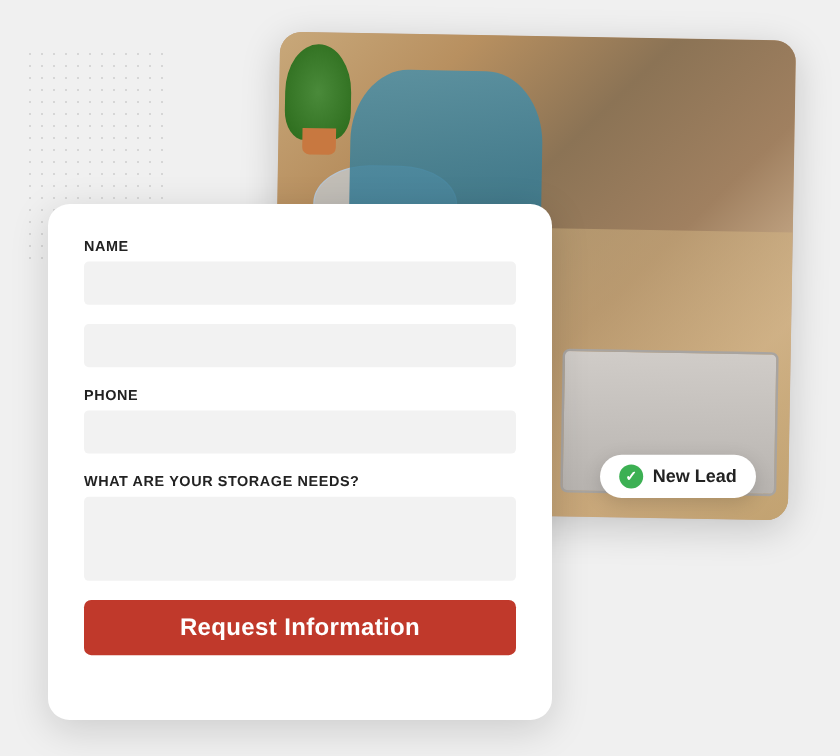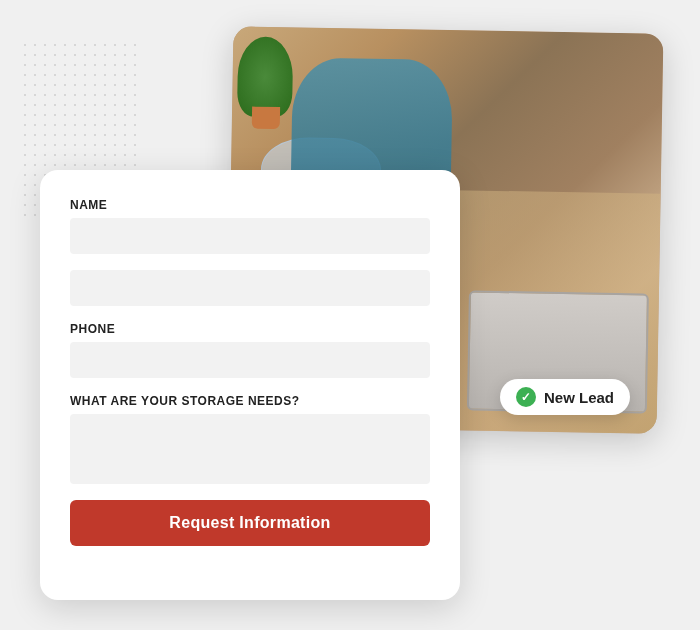--- a/index.html
+++ b/index.html
@@ -163,21 +163,21 @@
     }
 
     .submit-btn {
       display: block;
       width: 100%;
       height: 46px;
       background: #c0392b;
       color: #fff;
       border: none;
       border-radius: 6px;
-      font-size: 16px;
+      font-size: 20px;
       font-weight: 700;
       cursor: pointer;
       margin-top: 4px;
       letter-spacing: 0.3px;
     }
 
     
     .new-lead-badge {
       position: absolute;
       bottom: 185px;

